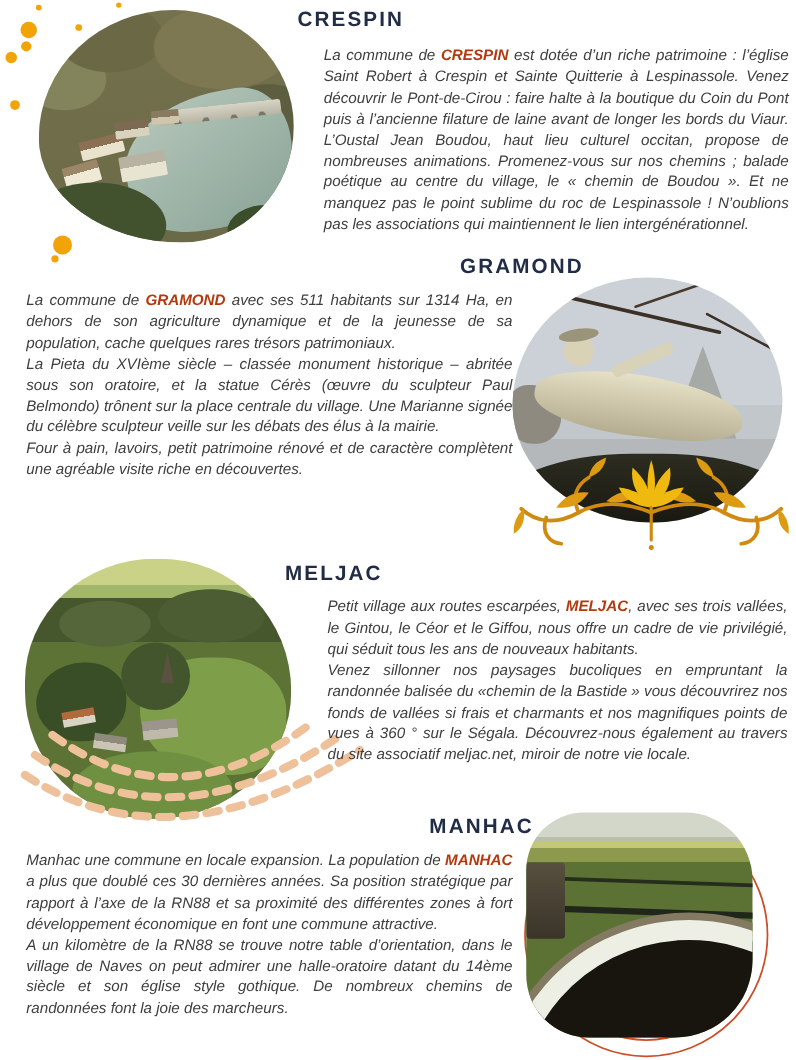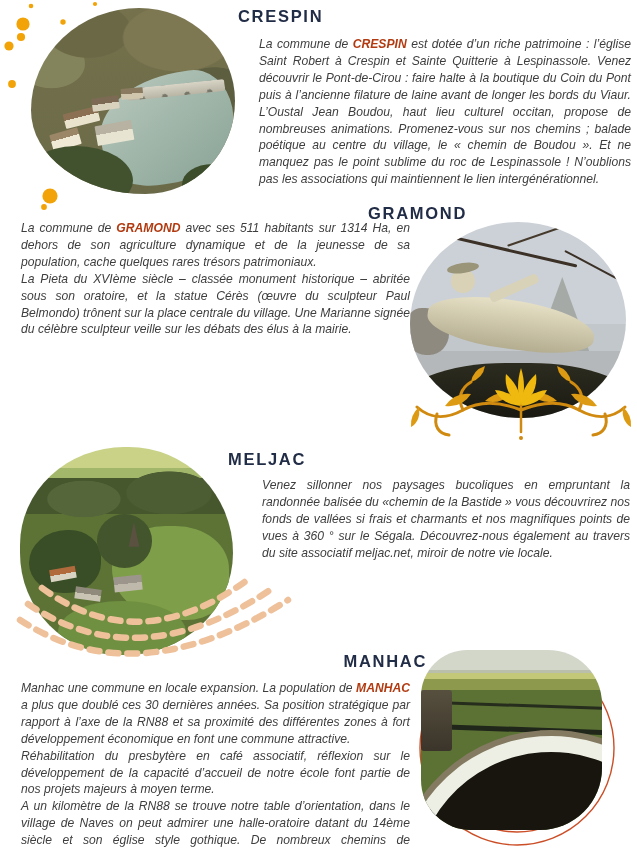--- a/index.html
+++ b/index.html
@@ -151,23 +151,24 @@
       <div class="layer crespin-grove2"></div>
     </div>
     <div class="heading" style="left:238px;top:7px">CRESPIN</div>
     <div class="textblock" style="left:259px;top:36px;width:372px">
         <p><span>La commune de </span><span class="accent">CRESPIN</span><span> est dotée d’un riche patrimoine : l’église Saint Robert à Crespin et Sainte Quitterie à Lespinassole. Venez découvrir le Pont-de-Cirou : faire halte à la boutique du Coin du Pont puis à l’ancienne filature de laine avant de longer les bords du Viaur. L’Oustal Jean Boudou, haut lieu culturel occitan, propose de nombreuses animations. Promenez-vous sur nos chemins ; balade poétique au centre du village, le « chemin de Boudou ». Et ne manquez pas le point sublime du roc de Lespinassole ! N’oublions pas les associations qui maintiennent le lien intergénérationnel.</span></p>
       </div>
   </div>
 
   <div>
     <div class="heading" style="left:357px;top:204px;width:110px;text-align:right">GRAMOND</div>
-    <div class="textblock" style="left:21px;top:220px;width:389px">
+    <div class="textblock" style="left:21px;top:232px;width:389px">
         <p><span>La commune de </span><span class="accent">GRAMOND</span><span> avec ses 511 habitants sur 1314 Ha, en dehors de son agriculture dynamique et de la jeunesse de sa population, cache quelques rares trésors patrimoniaux.</span></p>
         <p><span>La Pieta du XVIème siècle – classée monument historique – abritée sous son oratoire, et la statue Cérès (œuvre du sculpteur Paul Belmondo) trônent sur la place centrale du village. Une Marianne signée du célèbre sculpteur veille sur les débats des élus à la mairie.</span></p>
+        <p><span>Four à pain, lavoirs, petit patrimoine rénové et de caractère complètent une agréable visite riche en découvertes.</span></p>
       </div>
     <div class="photo photo-gramond">
       <div class="layer gram-branch1"></div>
       <div class="layer gram-branch2"></div>
       <div class="layer gram-branch3"></div>
       <div class="layer gram-obelisk"></div>
       <div class="layer gram-rocks"></div>
       <div class="layer gram-body"></div>
       <div class="layer gram-arm"></div>
       <div class="layer gram-head"></div>
@@ -225,20 +226,21 @@
 
     <svg class="decor" style="left:8px;top:574px" width="296" height="104" viewBox="0 0 296 104">
       <g fill="none" stroke="#eec19b" stroke-width="6.5" stroke-linecap="round" stroke-dasharray="10 9">
         <path d="M34 14 Q132 86 242 4"></path>
         <path d="M20 30 Q130 104 262 16"></path>
         <path d="M12 46 Q128 122 280 26"></path>
       </g>
     </svg>
     <div class="heading" style="left:228px;top:450px">MELJAC</div>
     <div class="textblock" style="left:262px;top:477px;width:368px">
+        <p><span>Petit village aux routes escarpées, </span><span class="accent">MELJAC</span><span>, avec ses trois vallées, le Gintou, le Céor et le Giffou, nous offre un cadre de vie privilégié, qui séduit tous les ans de nouveaux habitants.</span></p>
         <p><span>Venez sillonner nos paysages bucoliques en empruntant la randonnée balisée du «chemin de la Bastide » vous découvrirez nos fonds de vallées si frais et charmants et nos magnifiques points de vues à 360 ° sur le Ségala. Découvrez-nous également au travers du site associatif meljac.net, miroir de notre vie locale.</span></p>
       </div>
   </div>
 
   <div>
 
     <svg class="decor" style="left:405px;top:642px" width="232" height="206" viewBox="0 0 232 206">
       <g fill="none" stroke="#cb4e26" stroke-width="1.4">
         <circle cx="112" cy="106" r="72"></circle>
         <circle cx="112" cy="106" r="84"></circle>
@@ -247,18 +249,17 @@
     </svg>
     <div class="photo photo-manhac">
       <div class="layer man-fence1"></div>
       <div class="layer man-fence2"></div>
       <div class="layer man-pillar"></div>
       <div class="layer man-table"></div>
     </div>
     <div class="heading" style="left:317px;top:652px;width:110px;text-align:right">MANHAC</div>
     <div class="textblock" style="left:21px;top:680px;width:389px">
         <p><span>Manhac une commune en locale expansion. La population de </span><span class="accent">MANHAC</span><span> a plus que doublé ces 30 dernières années. Sa position stratégique par rapport à l’axe de la RN88 et sa proximité des différentes zones à fort développement économique en font une commune attractive.</span></p>
-        <p><span>Réhabilitation du presbytère en café associatif, réflexion sur le développement de la capacité d’accueil de notre école font partie de nos projets majeurs à moyen terme.</span></p>
         <p><span>A un kilomètre de la RN88 se trouve notre table d’orientation, dans le village de Naves on peut admirer une halle-oratoire datant du 14ème siècle et son église style gothique. De nombreux chemins de randonnées font la joie des marcheurs.</span></p>
       </div>
   </div>
 
 </div>
 
 </body></html>

